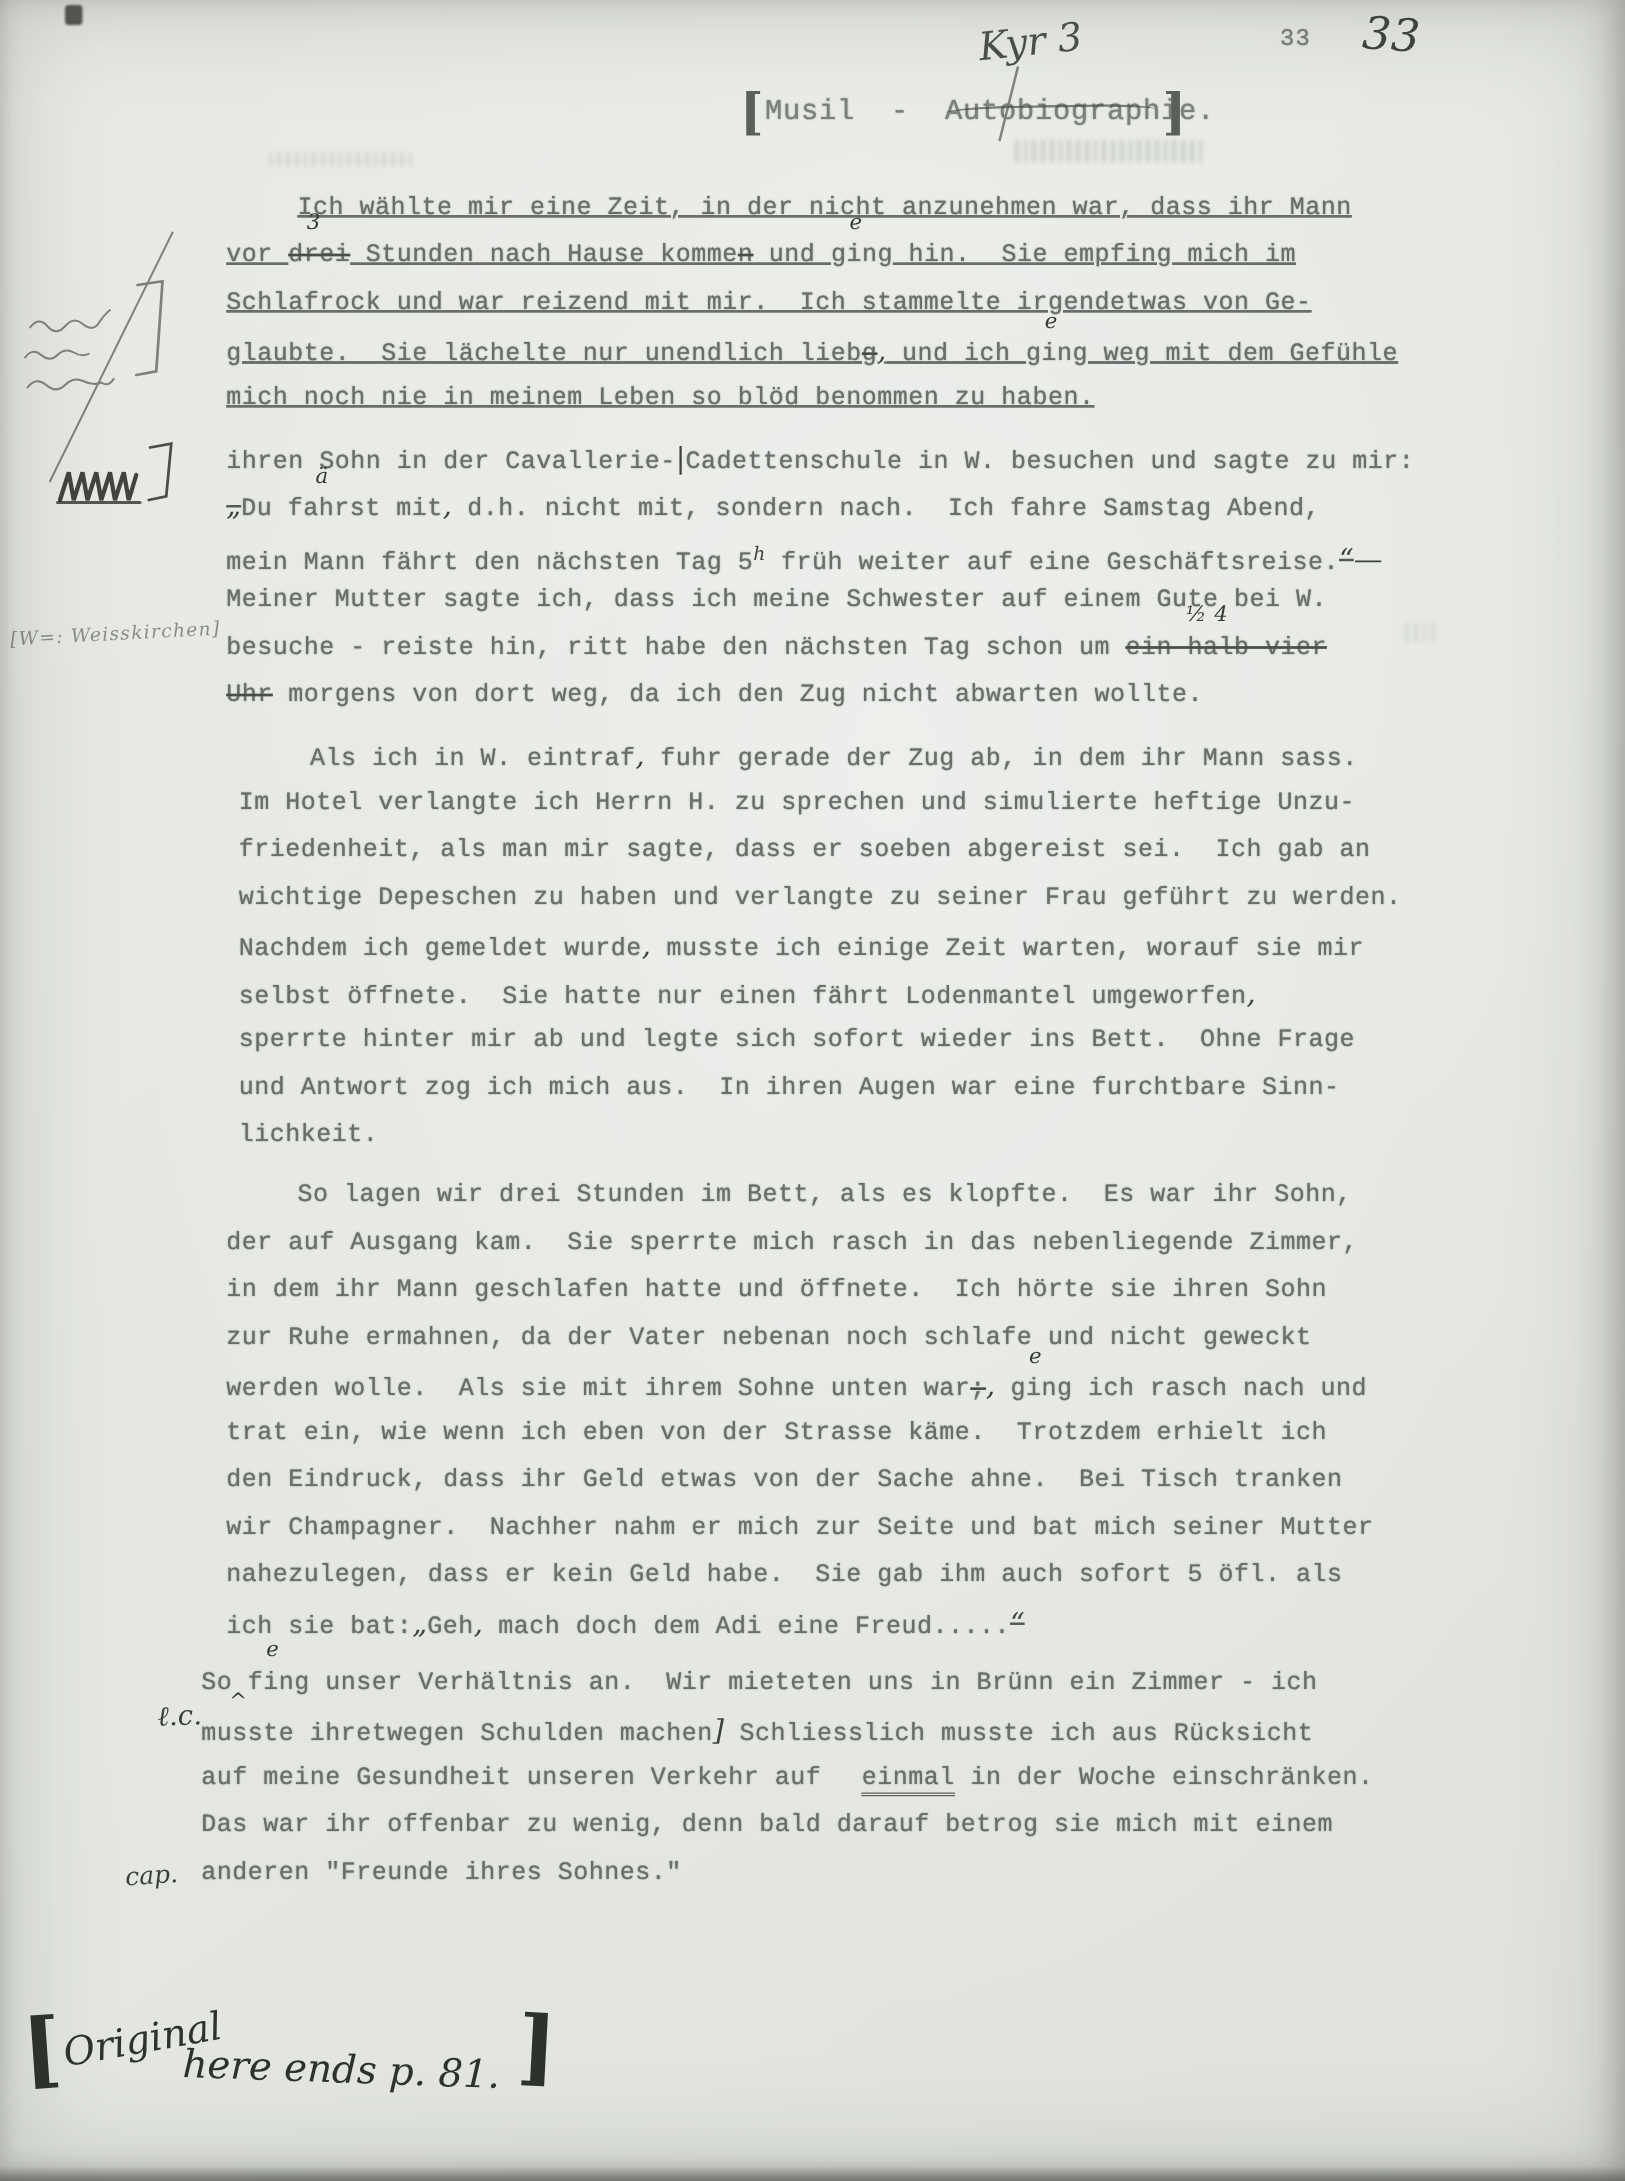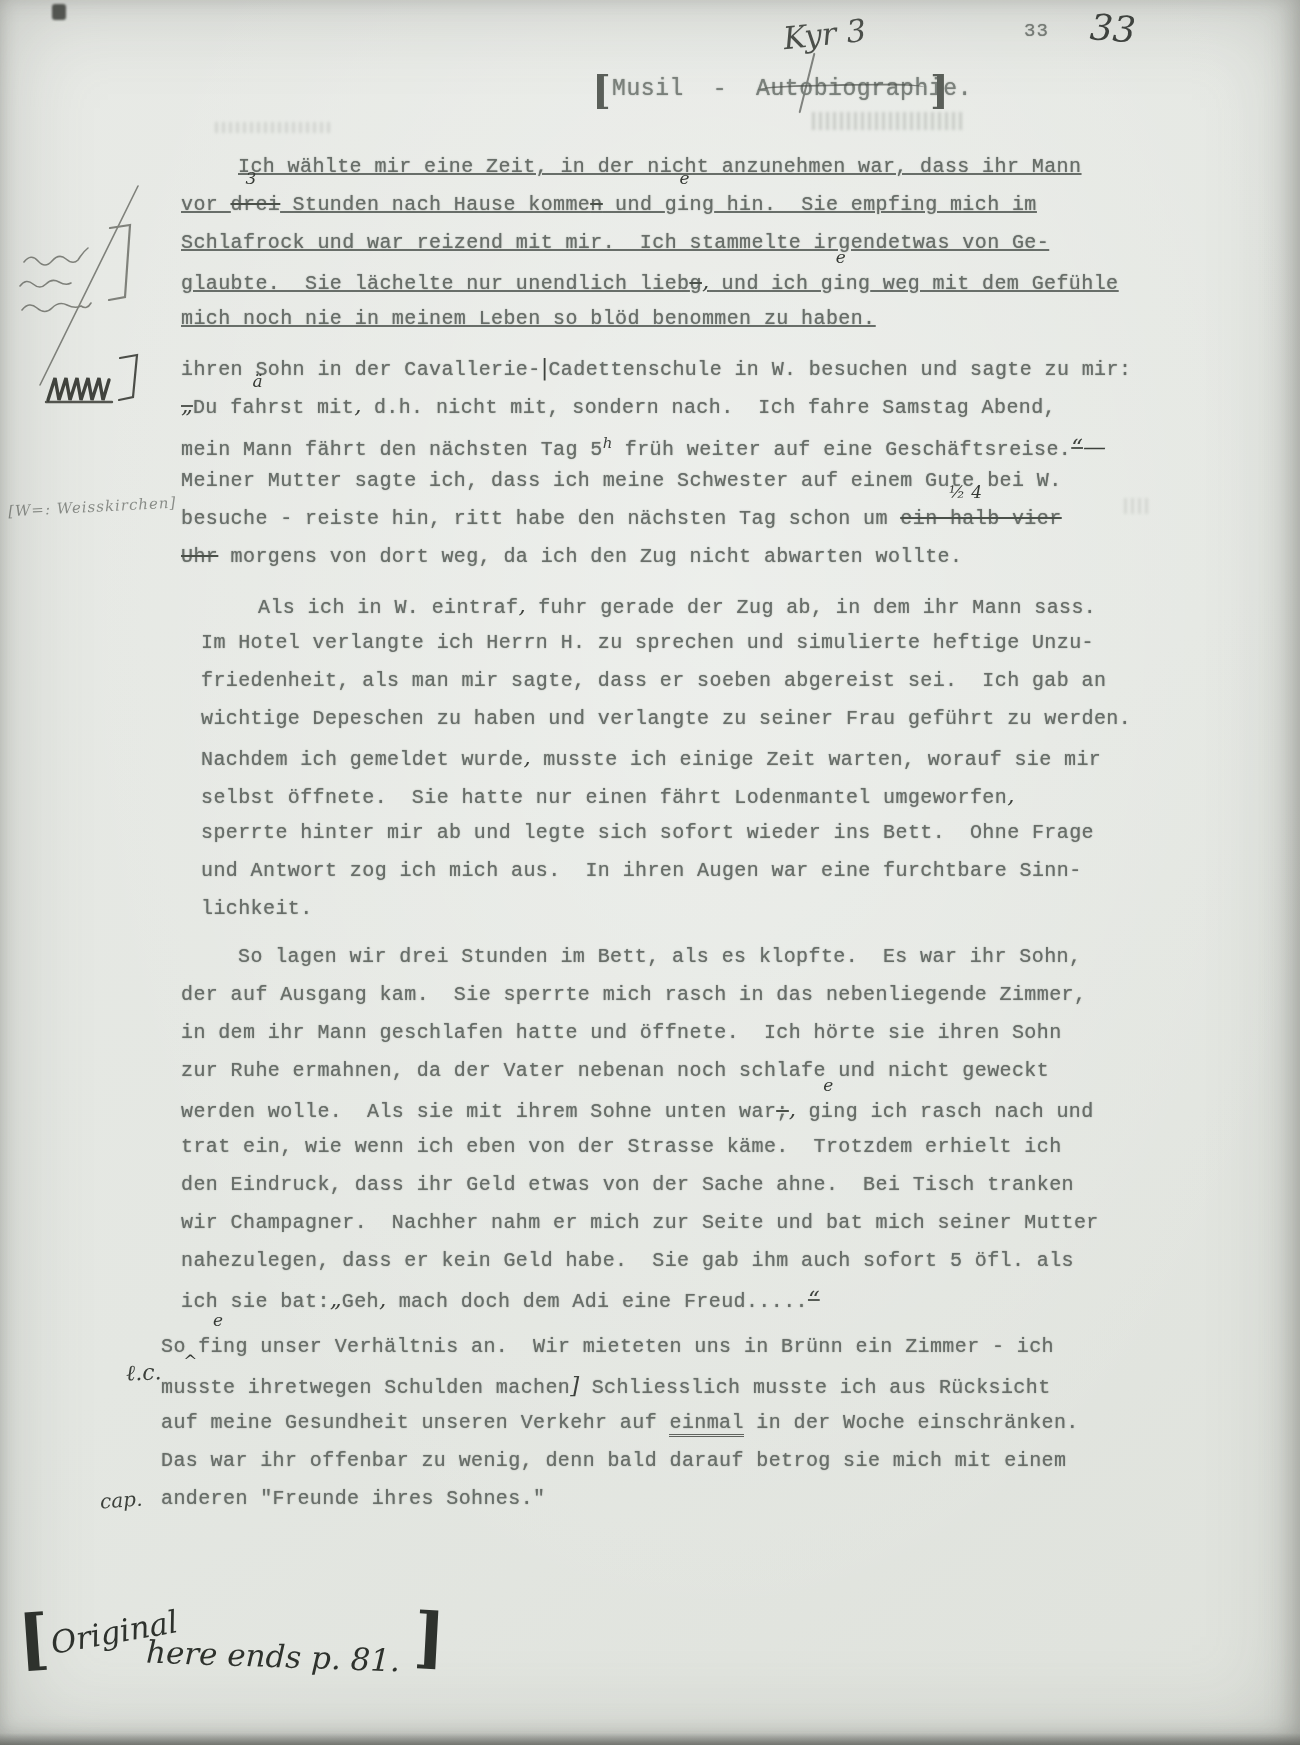--- a/index.html
+++ b/index.html
@@ -16,21 +16,21 @@
     font-size:20px;letter-spacing:.4px;color:#686e69;
     text-shadow:0 0 1.2px rgba(96,102,96,.85);
   }
   .para{margin-bottom:10px;}
   .line{line-height:38px;height:38px;white-space:pre;}
   .para.indent .line:first-child{padding-left:57px;}
   .strike{text-decoration:line-through;text-decoration-thickness:2px;text-decoration-color:rgba(70,75,69,.9);}
   .hand{font-family:"DejaVu Serif",serif;font-style:italic;color:#3e423d;text-shadow:none;letter-spacing:0;}
   .c{font-size:23px;}
   .sup{font-size:15px;vertical-align:7px;}
-  .dunder{border-bottom:3px double rgba(62,66,61,.8);}
+  .dunder{border-bottom:3px double rgba(62,66,61,.8);margin-left:20px;}
   .rel{position:relative;display:inline-block;}
   .above{position:absolute;left:30%;top:-16px;font-family:"DejaVu Serif",serif;font-style:italic;
          font-size:17px;color:#363a35;text-shadow:none;white-space:nowrap;line-height:1;}
   
   .hand-hdr{position:absolute;left:783px;top:16px;font-family:"DejaVu Serif",serif;font-style:italic;
             font-size:31px;color:#4b4f4a;transform:rotate(-6deg);}
   .hdr-tail{position:absolute;left:806px;top:52px;width:2px;height:62px;background:rgba(72,76,70,.65);transform:rotate(14deg);border-radius:2px;}
   .pg-typed{position:absolute;left:1024px;top:20px;font-size:19px;color:#767b76;letter-spacing:1px;text-shadow:0 0 1px rgba(96,102,96,.8);}
   .pg-hand{position:absolute;left:1090px;top:8px;font-family:"DejaVu Serif",serif;font-style:italic;
            font-size:36px;color:#3f433f;transform:rotate(4deg);}
@@ -92,21 +92,21 @@
         <div class="line"><span class="t">mich noch nie in meinem Leben so blöd benommen zu haben.</span></div>
       </div>
       <div class="para" style="margin-left: 0px;">
         <div class="line"><span class="t">ihren Sohn in der Cavallerie-</span><span class="hand c">|</span><span class="t">Cadettenschule in W. besuchen und sagte zu mir:</span></div>
         <div class="line"><span class="hand c strike">„</span><span class="t">Du </span><span class="rel"><span class="t">fahrst</span><span class="above">ä</span></span><span class="t"> mit</span><span class="hand c">,</span><span class="t"> d.h. nicht mit, sondern nach.  Ich fahre Samstag Abend,</span></div>
         <div class="line"><span class="t">mein Mann fährt den nächsten Tag 5</span><span class="hand sup">h</span><span class="t"> früh weiter auf eine Geschäftsreise.</span><span class="hand c strike">“</span><span class="hand c">—</span></div>
         <div class="line"><span class="t">Meiner Mutter sagte ich, dass ich meine Schwester auf einem Gute bei W.</span></div>
         <div class="line"><span class="t">besuche - reiste hin, ritt habe den nächsten Tag schon um </span><span class="rel"><span class="t strike">ein halb vier</span><span class="above">½ 4</span></span></div>
         <div class="line"><span class="t strike">Uhr</span><span class="t"> morgens von dort weg, da ich den Zug nicht abwarten wollte.</span></div>
       </div>
-      <div class="para indent" style="margin-left: 20px;">
+      <div class="para indent" style="margin-left: 10px;">
         <div class="line"><span class="t">Als ich in W. eintraf</span><span class="hand c">,</span><span class="t"> fuhr gerade der Zug ab, in dem ihr Mann sass.</span></div>
         <div class="line"><span class="t">Im Hotel verlangte ich Herrn H. zu sprechen und simulierte heftige Unzu-</span></div>
         <div class="line"><span class="t">friedenheit, als man mir sagte, dass er soeben abgereist sei.  Ich gab an</span></div>
         <div class="line"><span class="t">wichtige Depeschen zu haben und verlangte zu seiner Frau geführt zu werden.</span></div>
         <div class="line"><span class="t">Nachdem ich gemeldet wurde</span><span class="hand c">,</span><span class="t"> musste ich einige Zeit warten, worauf sie mir</span></div>
         <div class="line"><span class="t">selbst öffnete.  Sie hatte nur einen fährt Lodenmantel umgeworfen</span><span class="hand c">,</span></div>
         <div class="line"><span class="t">sperrte hinter mir ab und legte sich sofort wieder ins Bett.  Ohne Frage</span></div>
         <div class="line"><span class="t">und Antwort zog ich mich aus.  In ihren Augen war eine furchtbare Sinn-</span></div>
         <div class="line"><span class="t">lichkeit.</span></div>
       </div>

